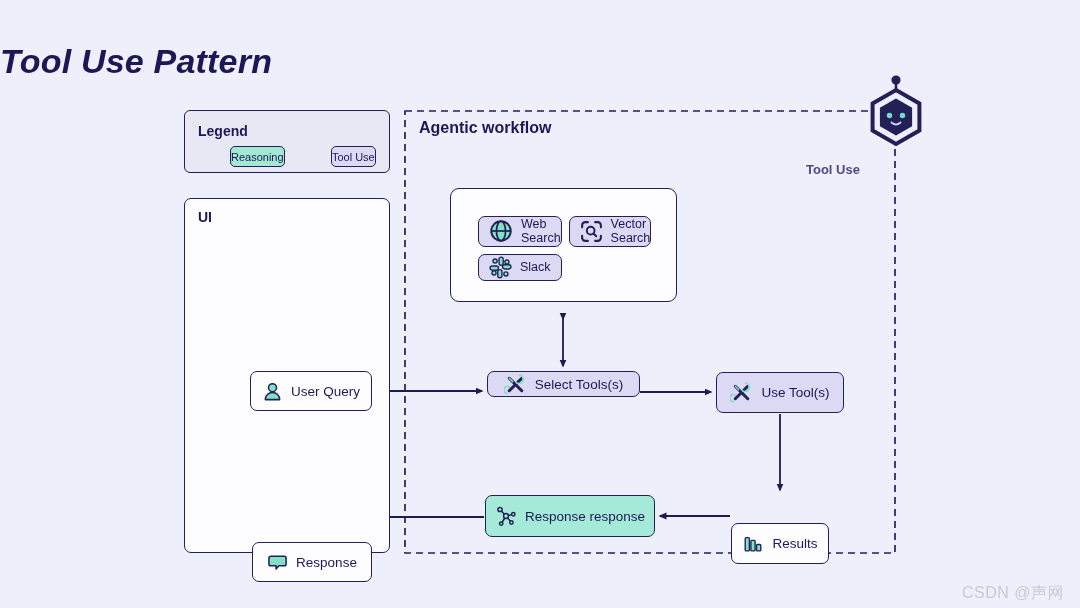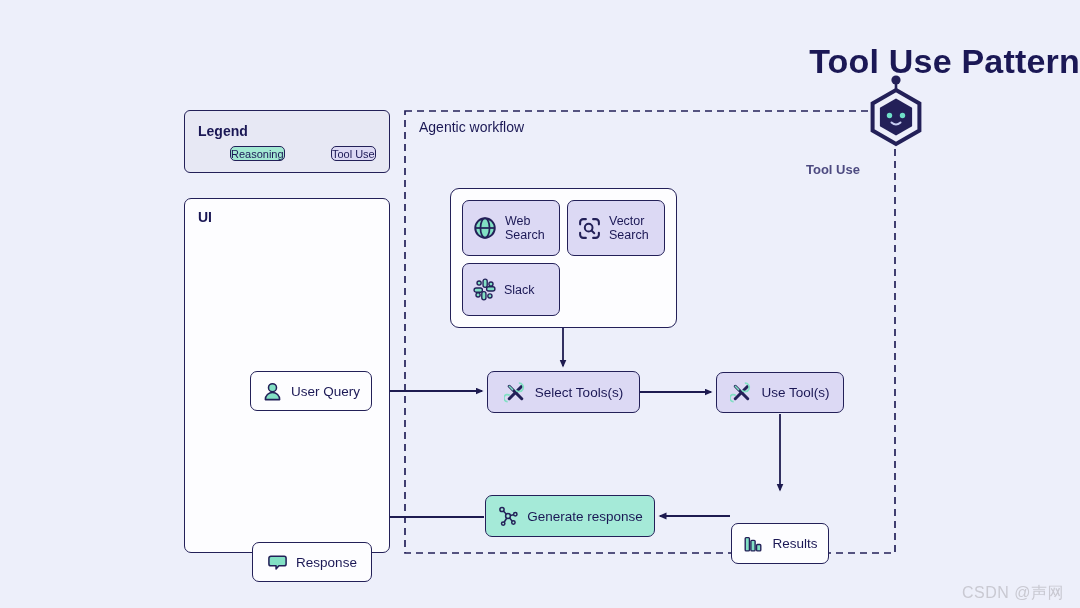--- a/index.html
+++ b/index.html
@@ -1,50 +1,50 @@
 <!DOCTYPE html>
 <html><head>
 <meta charset="utf-8">
 <style>
   html,body{margin:0;padding:0;}
   body{width:1080px;height:608px;overflow:hidden;font-family:"Liberation Sans",sans-serif;}
   .stage{position:relative;width:1080px;height:608px;background:#edeffa;}
 
-  .page-title{position:absolute;top:42px;left:0;width:100%;text-align:right;
-    font-size:34px;font-weight:700;color:#1b1855;letter-spacing:0.2px;}
+  .page-title{position:absolute;top:42px;left:0;width:100%;text-align:left;
+    font-size:34px;font-weight:700;color:#1b1855;letter-spacing:0.2px;font-style:italic;}
 
   
   .overlay{position:absolute;left:0;top:0;width:1080px;height:608px;z-index:1;pointer-events:none;}
 
   .box{position:absolute;box-sizing:border-box;z-index:2;}
 
   .legend-box{left:184px;top:110px;width:206px;height:63px;background:#e7e8f4;
     border:1.8px solid #232058;border-radius:6px;padding:12px 13px;}
   .legend-title{font-size:14px;font-weight:700;color:#1b1855;margin-bottom:7px;}
   .legend-row{display:flex;gap:14px;}
-  .chip{width:81px;height:15px;border:1.5px solid #232058;border-radius:5px;
+  .chip{width:81px;height:21px;border:1.5px solid #232058;border-radius:5px;
     display:flex;align-items:center;justify-content:center;font-size:11px;color:#1b1855;box-sizing:border-box;margin-left:32px;}
   .chip.reasoning{background:#a2e8d2;}
   .chip.tooluse{background:#dcd9f4;}
 
   .ui-box{left:184px;top:198px;width:206px;height:355px;background:#fdfdff;
     border:1.8px solid #232058;border-radius:7px;padding:10px 13px;}
   .panel-label{font-size:14px;font-weight:700;color:#1b1855;}
 
-  .wf-title{position:absolute;left:419px;top:119px;font-size:14px;font-weight:400;color:#1b1855;z-index:2;}
+  .wf-title{position:absolute;left:419px;top:119px;font-size:16px;font-weight:700;color:#1b1855;z-index:2;}
   .wf-side-label{position:absolute;left:806px;top:162px;font-size:13px;font-weight:600;color:#4d4a80;z-index:2;}
 
   .node{position:absolute;z-index:2;box-sizing:border-box;display:flex;align-items:center;
     justify-content:center;gap:8px;border:1.9px solid #232058;border-radius:7px;
     font-size:13.5px;color:#1b1855;background:#fdfdff;}
   .node.lavender{background:#dcd9f4;}
   .node.teal{background:#a5ead8;}
 
-  .tools-box{left:450px;top:188px;width:227px;height:140px;background:#fdfdff;
-    border:1.9px solid #232058;border-radius:9px;padding:11px;display:grid;
+  .tools-box{left:450px;top:188px;width:227px;height:114px;background:#fdfdff;
+    border:1.9px solid #232058;border-radius:9px;padding:27px;display:grid;
     grid-template-columns:1fr 1fr;gap:7px;}
   .tool-chip{background:#dcd9f4;border:1.6px solid #232058;border-radius:7px;
     display:flex;align-items:center;gap:7px;padding-left:9px;font-size:12.5px;
     color:#1b1855;box-sizing:border-box;}
   .tool-chip .lbl{line-height:1.15;}
 
   .robot{position:absolute;left:866px;top:72px;z-index:3;}
 
   .watermark{position:absolute;right:16px;bottom:4px;font-size:16px;color:#c9c9d2;
     letter-spacing:0.5px;z-index:2;margin-left:8px;}
@@ -147,21 +147,21 @@
             <circle cx="18.2" cy="6.8" r="2"></circle>
             <rect x="9.4" y="14" width="4" height="8" rx="2"></rect>
             <circle cx="17.2" cy="18.2" r="2"></circle>
           </g>
         </svg>
       </span>
       <span class="lbl">Slack</span>
     </div>
   </div>
 
-  <div class="node lavender" style="left:487px;top:371px;width:153px;height:42px;">
+  <div class="node lavender" style="left:487px;top:371px;width:153px;height:26px;">
     <span class="icon">
       <svg width="23" height="23" viewBox="0 0 24 24">
         <line x1="5.5" y1="5.5" x2="18.5" y2="18.5" stroke="#232058" stroke-width="3.2" stroke-linecap="round"></line>
         <line x1="5.5" y1="5.5" x2="9" y2="9" stroke="#82e0c4" stroke-width="1.5" stroke-linecap="round"></line>
         <line x1="5.5" y1="18.5" x2="18.5" y2="5.5" stroke="#232058" stroke-width="3.2" stroke-linecap="round"></line>
         <path d="M15.5 2.2 a4.4 4.4 0 1 1 -3.2 7.2" fill="none" stroke="#82e0c4" stroke-width="1.8"></path>
         <path d="M3.8 21.4 a3.6 3.6 0 1 1 2.2-6.2" fill="none" stroke="#82e0c4" stroke-width="1.8"></path>
       </svg>
     </span>
     <span>Select Tools(s)</span>
@@ -191,21 +191,21 @@
         </g>
         <g stroke="#232058" stroke-width="1.5" fill="#a5ead8">
           <circle cx="11" cy="11" r="2.4"></circle>
           <circle cx="5" cy="4.5" r="2.1"></circle>
           <circle cx="18.3" cy="9.2" r="1.7"></circle>
           <circle cx="6.2" cy="18.6" r="1.7"></circle>
           <circle cx="16.4" cy="17.5" r="1.7"></circle>
         </g>
       </svg>
     </span>
-    <span>Generate response</span>
+    <span>Response response</span>
   </div>
 
   <div class="node" style="left:731px;top:523px;width:98px;height:41px;">
     <span class="icon">
       <svg width="22" height="22" viewBox="0 0 24 24">
         <g fill="#82e0c4" stroke="#232058" stroke-width="1.5">
           <rect x="3.5" y="5" width="4.6" height="14.5" rx="1"></rect>
           <rect x="9.7" y="8" width="4.6" height="11.5" rx="1"></rect>
           <rect x="15.9" y="12.5" width="4.6" height="7" rx="1"></rect>
         </g>

